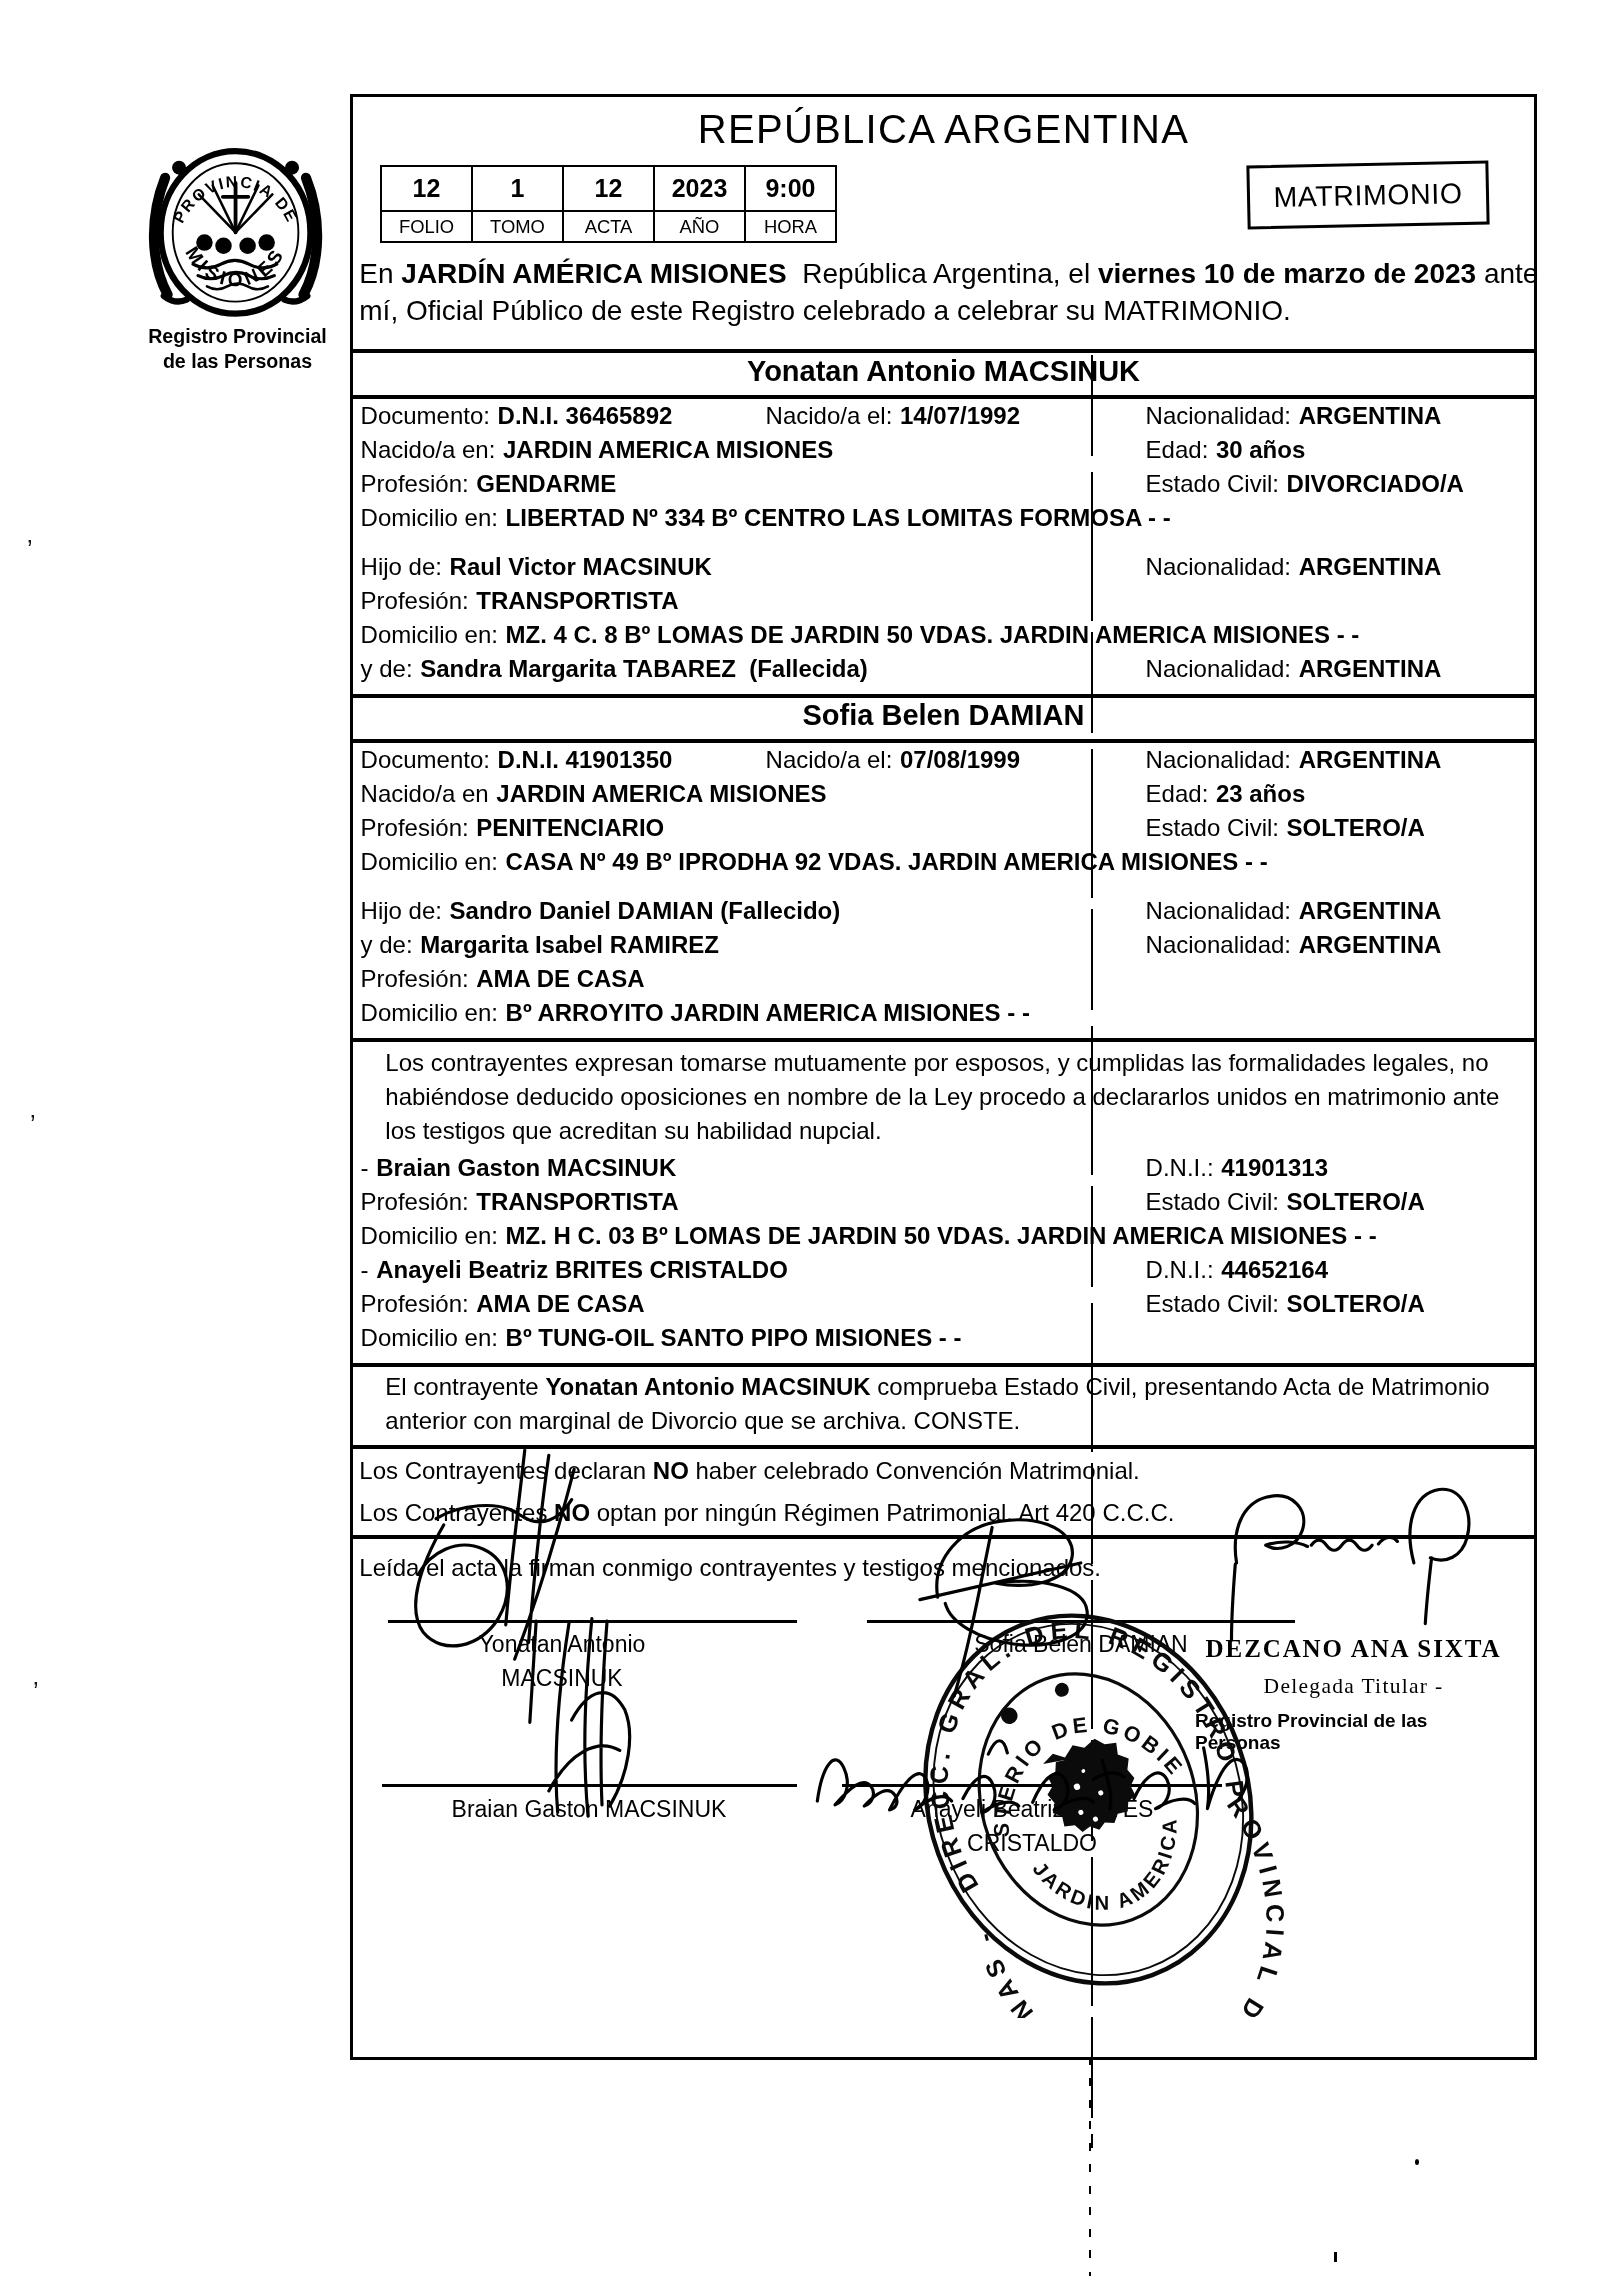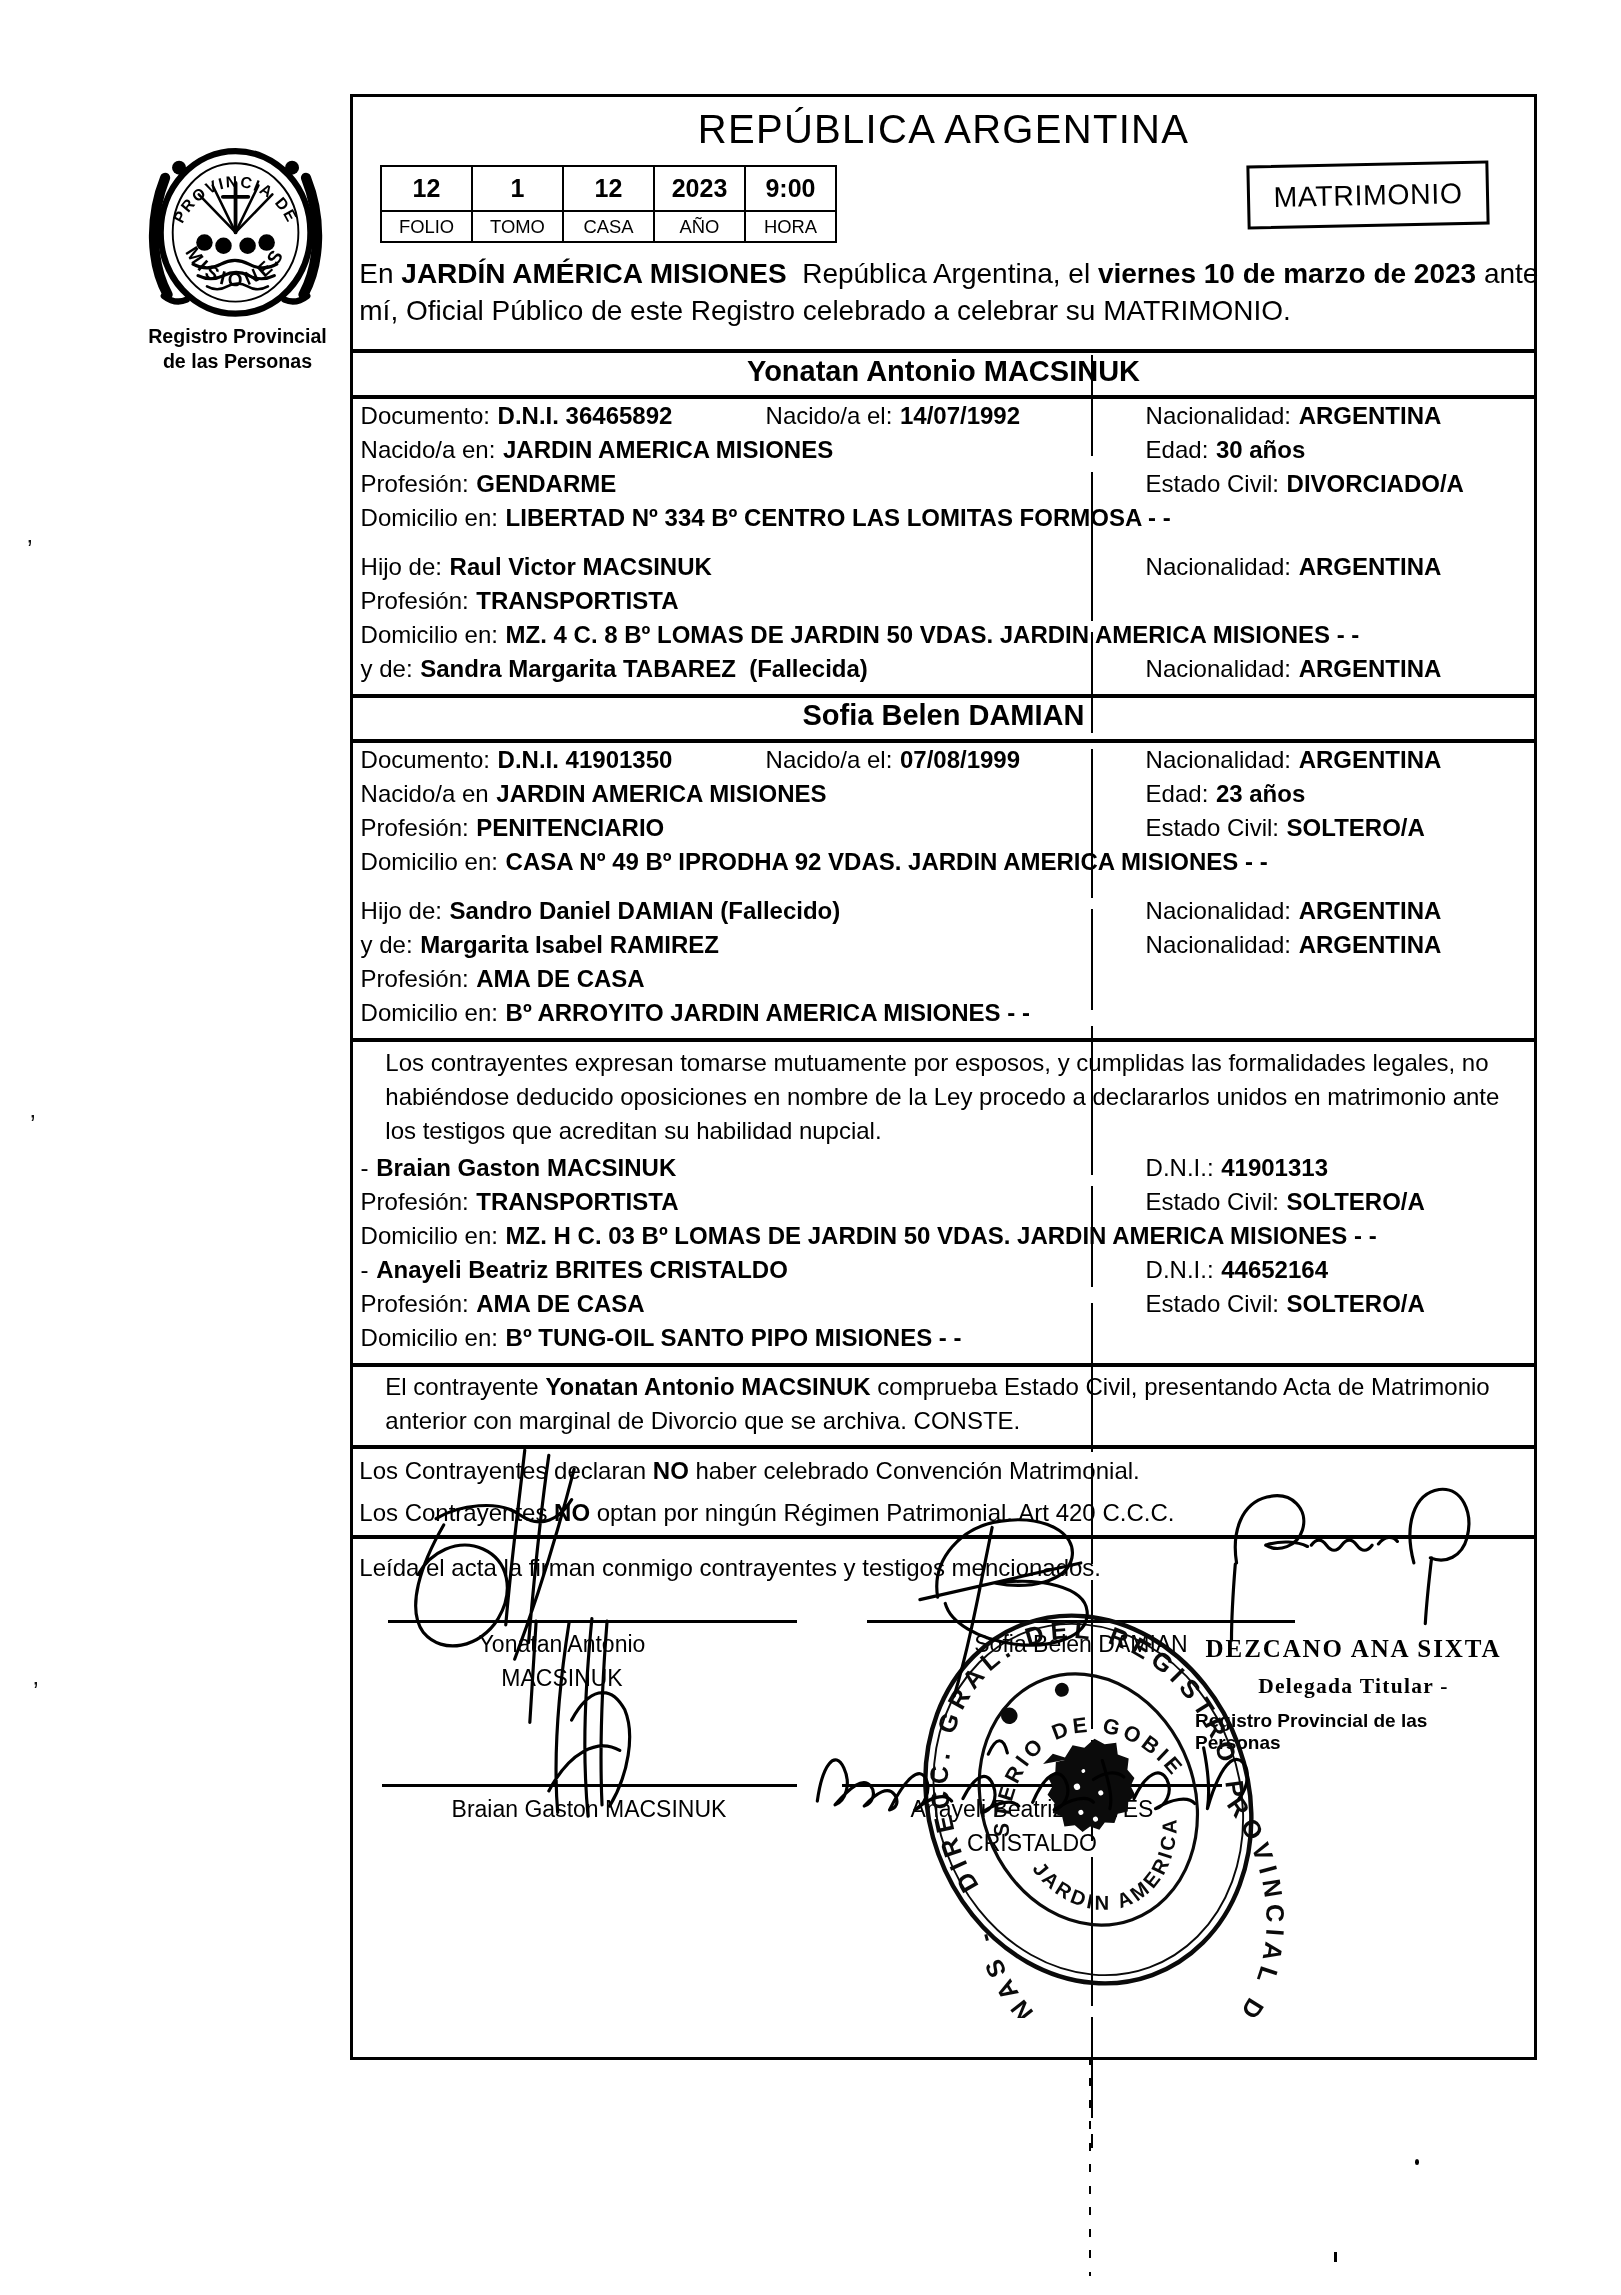--- a/index.html
+++ b/index.html
@@ -47,21 +47,21 @@
 
   .para { position:absolute; left:6.3px; font-size:24px; line-height:34px; white-space:nowrap; }
   .para div { white-space:nowrap;margin-left:26px; }
 
   .sigline { position:absolute; height:3.2px; background:#000; }
   .siglabel { position:absolute; text-align:center; font-size:23px; line-height:34px; }
 
   .off-name { position:absolute; left:842px; top:1538px; width:317px; text-align:center;
     font-family:"Liberation Serif", serif; font-weight:bold; font-size:25px; letter-spacing:1.9px; }
   .off-role { position:absolute; left:842px; top:1577px; width:317px; text-align:center;
-    font-family:"Liberation Serif", serif; font-weight:bold; font-size:21.5px; letter-spacing:1.3px; }
+    font-family:"Liberation Serif", serif; font-weight:normal; font-size:21.5px; letter-spacing:1.3px; }
   .off-office { position:absolute; left:842px; top:1613px; width:317px; 
     font-weight:bold; font-size:19px; }
 
   .divider { position:absolute; left:1091px; top:355px; width:1.9px; height:1793px; z-index:6;
     background:repeating-linear-gradient(to bottom,#000 0 101px, transparent 101px 117px, #000 117px 266px, transparent 266px 277px); }
   .divider-tail { position:absolute; left:1089px; top:2057px; width:1.9px; height:219px;
     background:repeating-linear-gradient(to bottom,#000 0 7.6px, transparent 7.6px 21.5px); }
 
   .overlay { position:absolute; left:0; top:0; width:1622px; height:2295px; z-index:8; pointer-events:none; }
   .stampbox { position:absolute; left:892px; top:1581px; width:399px; height:437px; z-index:7; pointer-events:none; }
@@ -133,21 +133,21 @@
           <tr class="v" id="folio-values">
             <td>12</td>
             <td>1</td>
             <td>12</td>
             <td>2023</td>
             <td>9:00</td>
           </tr>
       <tr class="l" id="folio-labels">
             <td>FOLIO</td>
             <td>TOMO</td>
-            <td>CASA</td>
+            <td>ACTA</td>
             <td>AÑO</td>
             <td>HORA</td>
           </tr>
     </tbody>
       </table>
 
     <div class="matri">
       <span>MATRIMONIO</span>
     </div>
 

